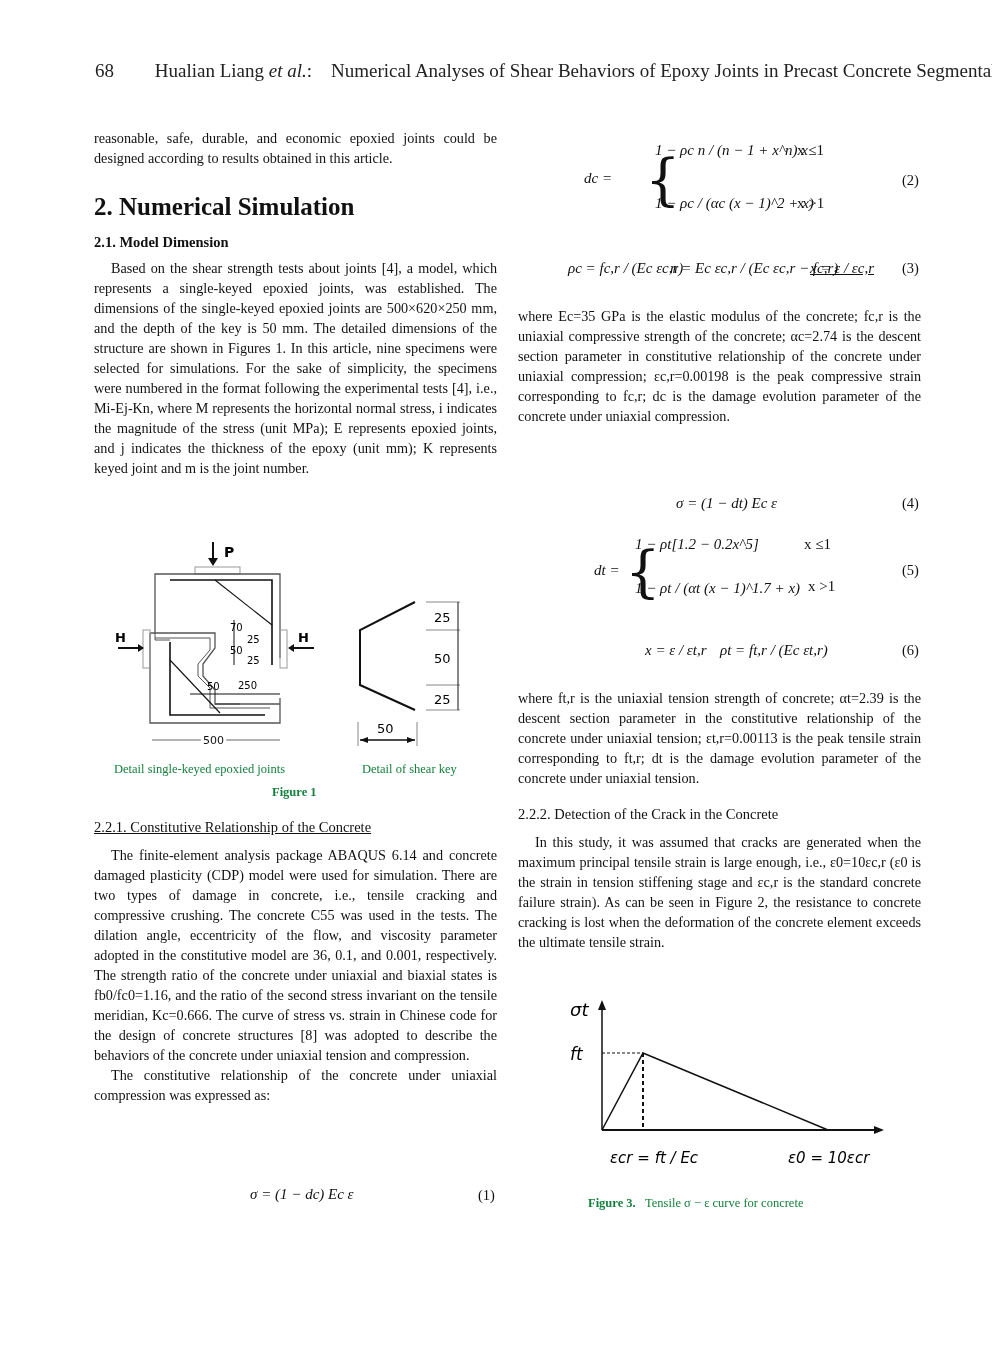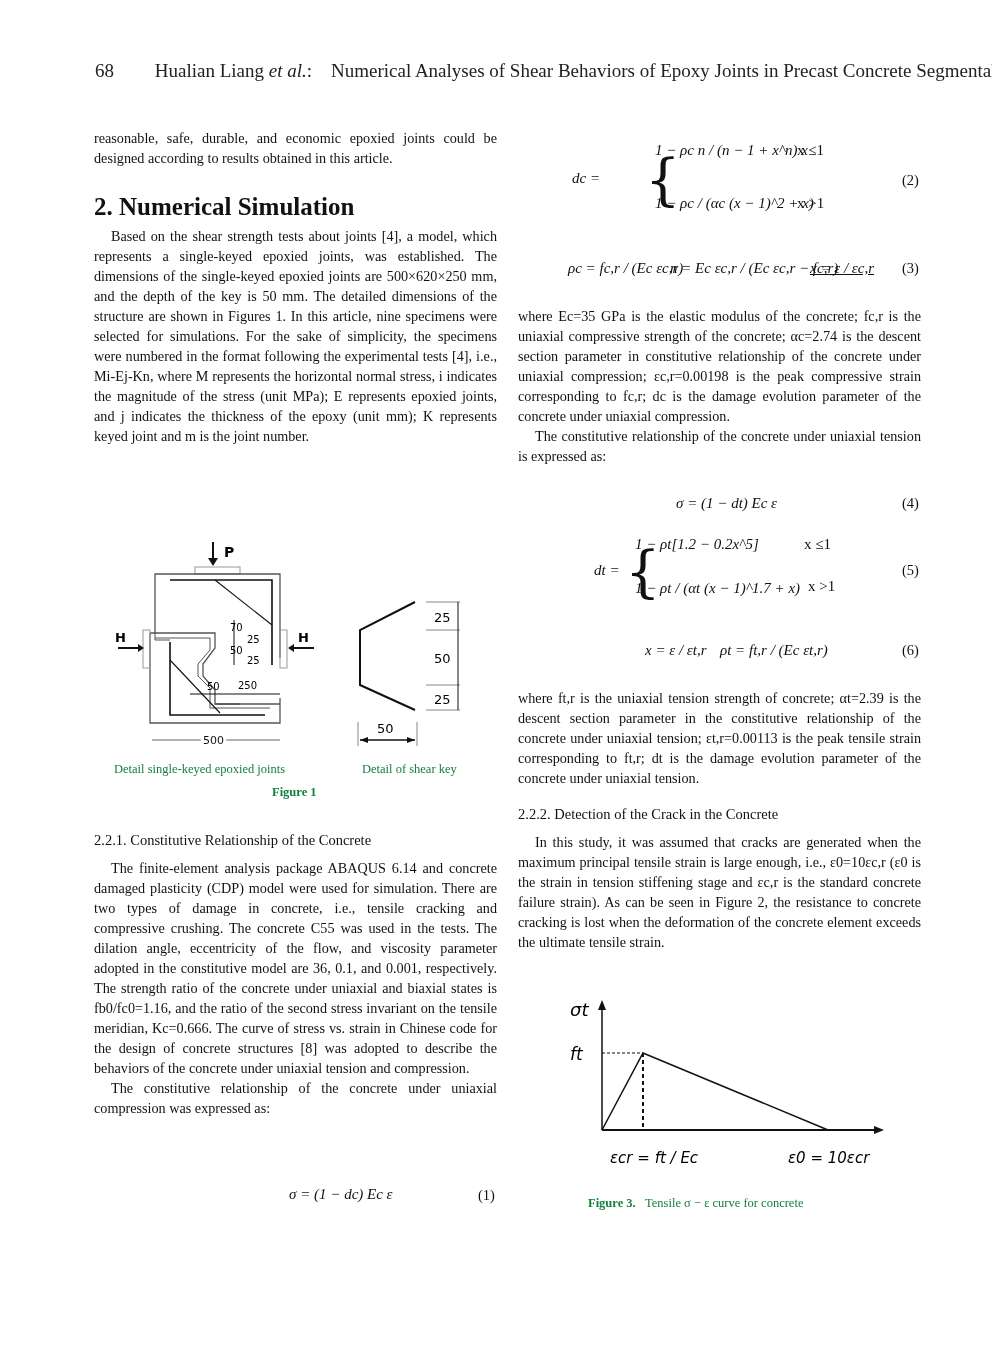--- a/index.html
+++ b/index.html
@@ -25,20 +25,21 @@
 <div class="abs header">
   <span class="pg">68</span>
   <span>Hualian Liang</span>
   <i>et al.</i><span>:</span>&nbsp;&nbsp;&nbsp;
   <span>Numerical Analyses of Shear Behaviors of Epoxy Joints in Precast Concrete Segmental Bridges</span>
 </div>
 
 <div class="col" style="left:94px; top:128px;">
   <p>reasonable, safe, durable, and economic epoxied joints could be designed according to results obtained in this article.</p>
   <p class="h1" style="margin-top:26px;">2. Numerical Simulation</p>
+  <p class="h2" style="margin-top:12px;">2.1. Model Dimension</p>
   <p class="ind" style="margin-top:6px;">Based on the shear strength tests about joints [4], a model, which represents a single-keyed epoxied joints, was established. The dimensions of the single-keyed epoxied joints are 500×620×250 mm, and the depth of the key is 50 mm. The detailed dimensions of the structure are shown in Figures 1. In this article, nine specimens were selected for simulations. For the sake of simplicity, the specimens were numbered in the format following the experimental tests [4], i.e., Mi-Ej-Kn, where M represents the horizontal normal stress, i indicates the magnitude of the stress (unit MPa); E represents epoxied joints, and j indicates the thickness of the epoxy (unit mm); K represents keyed joint and m is the joint number.</p>
 </div>
 
 <svg class="abs" style="left:110px; top:540px;" width="380" height="230" viewBox="0 0 380 230">
 
   <line x1="103" y1="2" x2="103" y2="22" stroke="#111" stroke-width="2"></line>
   <polygon points="98,18 108,18 103,26" fill="#111"></polygon>
   <text x="114" y="17" font-size="14" font-weight="bold" font-family="Liberation Serif, serif">P</text>
 
   <rect x="85" y="27" width="45" height="7" fill="none" stroke="#999"></rect>
@@ -94,43 +95,42 @@
   <line x1="250" y1="200" x2="305" y2="200" stroke="#111" stroke-width="1.3"></line>
   <polygon points="250,200 258,197 258,203" fill="#111"></polygon>
   <polygon points="305,200 297,197 297,203" fill="#111"></polygon>
   <text x="267" y="193" font-size="13">50</text>
 </svg>
 <div class="cap" style="left:114px; top:762px;">Detail single-keyed epoxied joints</div>
 <div class="cap" style="left:362px; top:762px;">Detail of shear key</div>
 <div class="cap" style="left:272px; top:785px; font-weight:bold;">Figure 1</div>
 
 <div class="col" style="left:94px; top:816px;">
-  <p class="h3" style="margin-top:14px;">2.2.1. Constitutive Relationship of the Concrete</p>
+  <p class="h3" style="margin-top:1px;text-decoration:underline;">2.2.1. Constitutive Relationship of the Concrete</p>
   <p class="ind" style="margin-top:8px;">The finite-element analysis package ABAQUS 6.14 and concrete damaged plasticity (CDP) model were used for simulation. There are two types of damage in concrete, i.e., tensile cracking and compressive crushing. The concrete C55 was used in the tests. The dilation angle, eccentricity of the flow, and viscosity parameter adopted in the constitutive model are 36, 0.1, and 0.001, respectively. The strength ratio of the concrete under uniaxial and biaxial states is fb0/fc0=1.16, and the ratio of the second stress invariant on the tensile meridian, Kc=0.666. The curve of stress vs. strain in Chinese code for the design of concrete structures [8] was adopted to describe the behaviors of the concrete under uniaxial tension and compression.</p>
   <p class="ind">The constitutive relationship of the concrete under uniaxial compression was expressed as:</p>
 </div>
-<div class="eq" style="left:250px; top:1186px;margin-left:39px;">σ = (1 − dc) Ec ε</div>
+<div class="eq" style="left:250px; top:1186px;">σ = (1 − dc) Ec ε</div>
 <div class="eqnum" style="left:478px; top:1187px;">(1)</div>
 
-<div class="eq" style="left:572px; top:170px;text-align:center;">dc =</div>
+<div class="eq" style="left:584px; top:170px;text-align:center;">dc =</div>
 <div class="abs" style="left:645px; top:130px; font-size:56px; line-height:100px; font-family:'DejaVu Serif',serif; font-weight:200;">{</div>
 <div class="eq" style="left:655px; top:142px;">1 − ρc n / (n − 1 + x^n) x</div>
 <div class="eq" style="left:797px; top:142px; font-style:normal;">x ≤1</div>
 <div class="eq" style="left:655px; top:195px;">1 − ρc / (αc (x − 1)^2 + x)</div>
 <div class="eq" style="left:797px; top:195px; font-style:normal;">x &gt;1</div>
 <div class="eqnum" style="left:902px; top:172px;">(2)</div>
 
 <div class="eq" style="left:568px; top:260px;">ρc = fc,r / (Ec εc,r)</div>
 <div class="eq" style="left:670px; top:260px;">n = Ec εc,r / (Ec εc,r − fc,r)</div>
 <div class="eq" style="left:810px; top:260px;text-decoration:underline;">x = ε / εc,r</div>
 <div class="eqnum" style="left:902px; top:260px;">(3)</div>
 
 <div class="col" style="left:518px; top:306px;">
   <p>where Ec=35 GPa is the elastic modulus of the concrete; fc,r is the uniaxial compressive strength of the concrete; αc=2.74 is the descent section parameter in constitutive relationship of the concrete under uniaxial compression; εc,r=0.00198 is the peak compressive strain corresponding to fc,r; dc is the damage evolution parameter of the concrete under uniaxial compression.</p>
-  <p class="ind">The constitutive relationship of the concrete under uniaxial tension is expressed as:</p>
 </div>
 <div class="eq" style="left:676px; top:495px;">σ = (1 − dt) Ec ε</div>
 <div class="eqnum" style="left:902px; top:495px;">(4)</div>
 
 <div class="eq" style="left:594px; top:562px;">dt =</div>
 <div class="abs" style="left:625px; top:522px; font-size:56px; line-height:100px; font-family:'DejaVu Serif',serif; font-weight:200;">{</div>
 <div class="eq" style="left:635px; top:536px;">1 − ρt[1.2 − 0.2x^5]</div>
 <div class="eq" style="left:804px; top:536px; font-style:normal;">x ≤1</div>
 <div class="eq" style="left:635px; top:580px;">1 − ρt / (αt (x − 1)^1.7 + x)</div>
 <div class="eq" style="left:808px; top:578px; font-style:normal;">x &gt;1</div>

